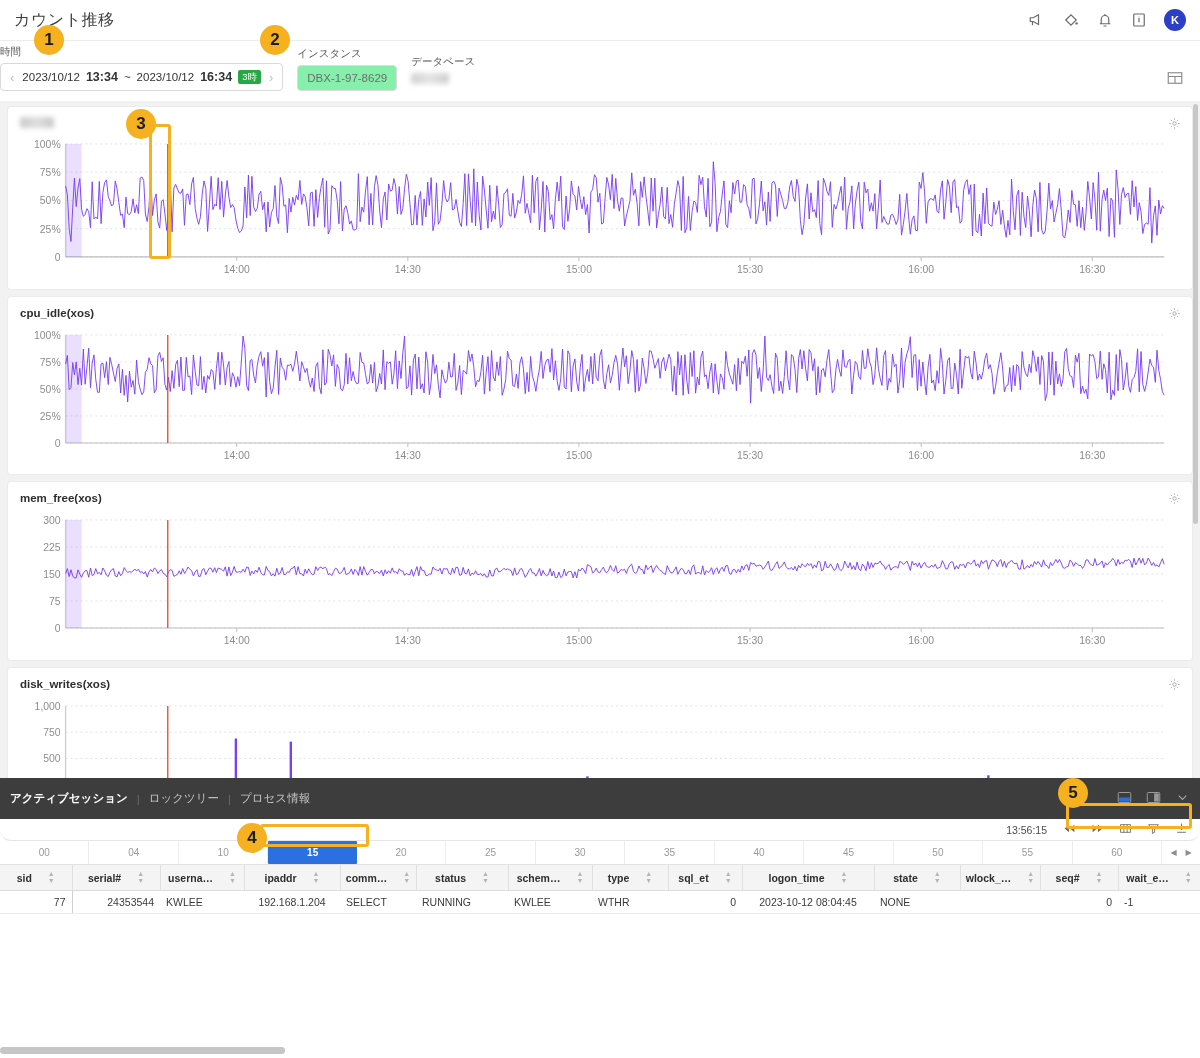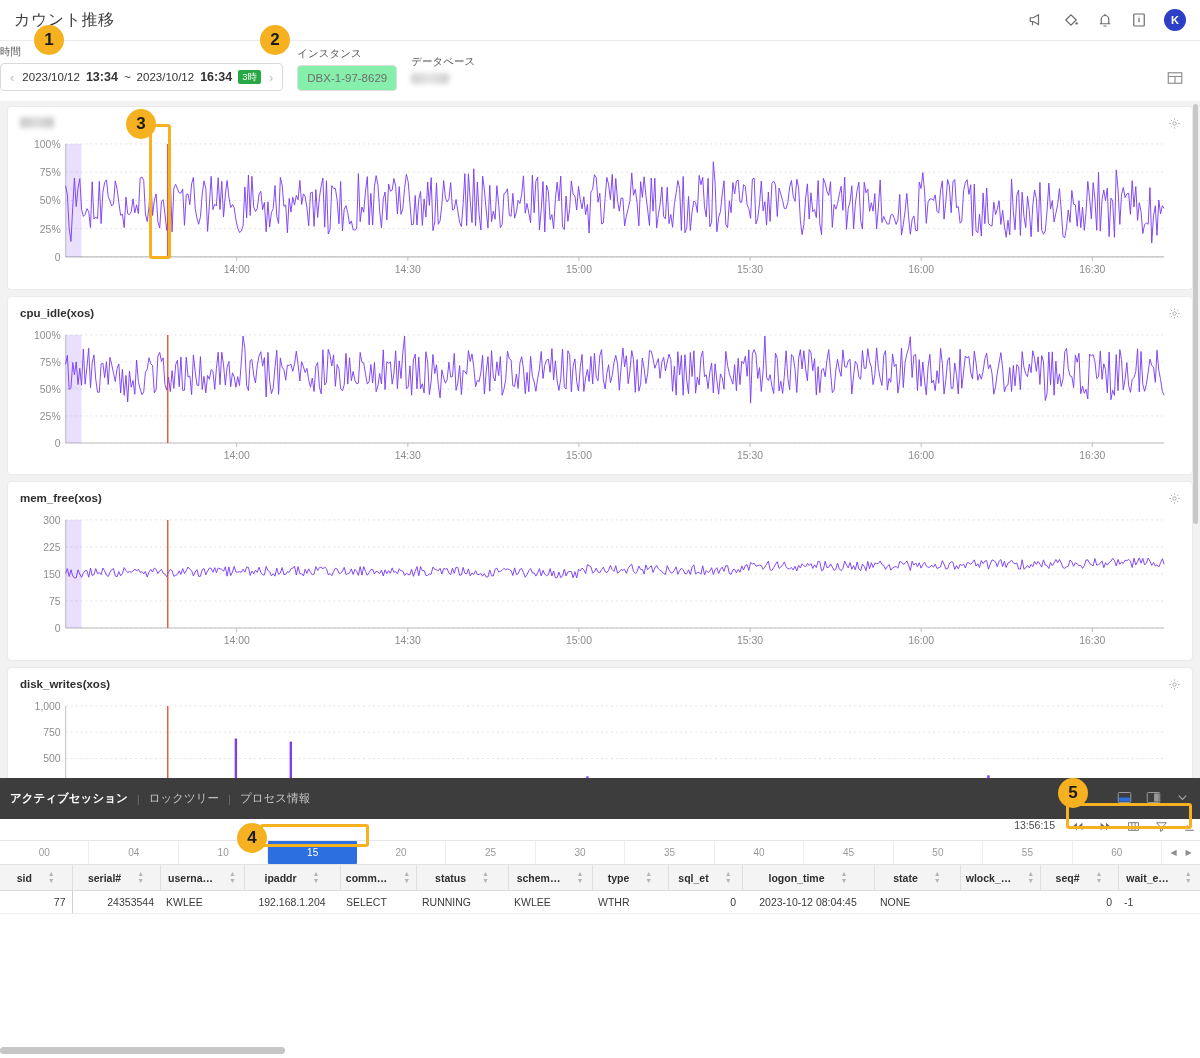--- a/index.html
+++ b/index.html
@@ -96,39 +96,40 @@
   }
   .tabs { display: flex; align-items: center; gap: 9px; font-size: 11.5px; }
   .tab { cursor: pointer; color: #c4c4c4; }
   .tab.active { color: #fff; font-weight: bold; }
   .tab-div { color: #6d6d6d; }
   .win-ctrls { display: flex; align-items: center; gap: 14px; }
   .wc { width: 15px; height: 13px; }
 
   .timeline-row {
     height: 22px; background: #fff; position: relative;
-    display: flex; align-items: flex-start; justify-content: flex-end;
-    padding-right: 4px; gap: 16px;
+    display: flex; align-items: center; justify-content: flex-end;
+    padding-right: 12px; gap: 16px;
     border-bottom: 1px solid #e6e6e6;
+    border-radius: 11px;
   }
   .tl-time { font-size: 10.5px; color: #4b4b4b; }
   .tl-icons { display: flex; align-items: center; gap: 15px; }
   .tlicon { width: 13px; height: 13px; color: #6a6a6a; }
 
   .ruler {
     height: 24px; display: flex; background: #fff;
     border-bottom: 1px solid #e2e2e2; position: relative;
   }
   .rcell {
     flex: 1; font-size: 10px; color: #9a9a9a;
     display: flex; align-items: center; justify-content: center;
     border-right: 1px solid #ededed; position: relative;
   }
   .rcell.sel {
-    background: #2b6fe0; color: #fff; font-weight: normal;
+    background: #2b6fe0; color: #fff; font-weight: bold;
     border-right: none; border-radius: 1px; text-align: center;
   }
   .rnav {
     width: 38px; display: flex; align-items: center;
     justify-content: center; gap: 9px; color: #8e8e8e; font-size: 8px;
   }
 
   
   .tbl { width: 100%; border-collapse: collapse; table-layout: fixed; }
   .tbl th {

